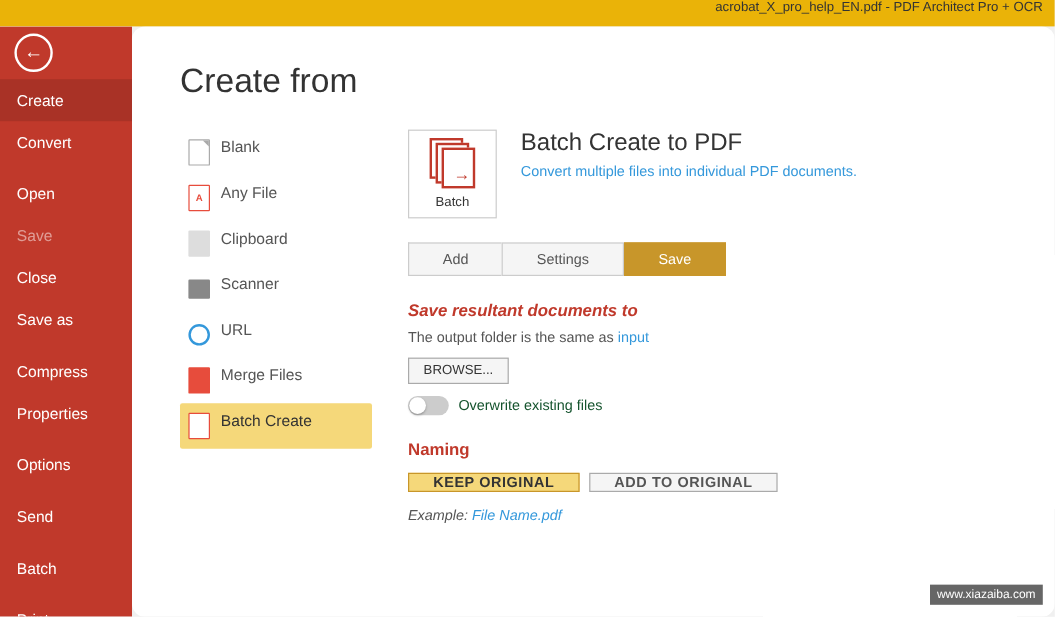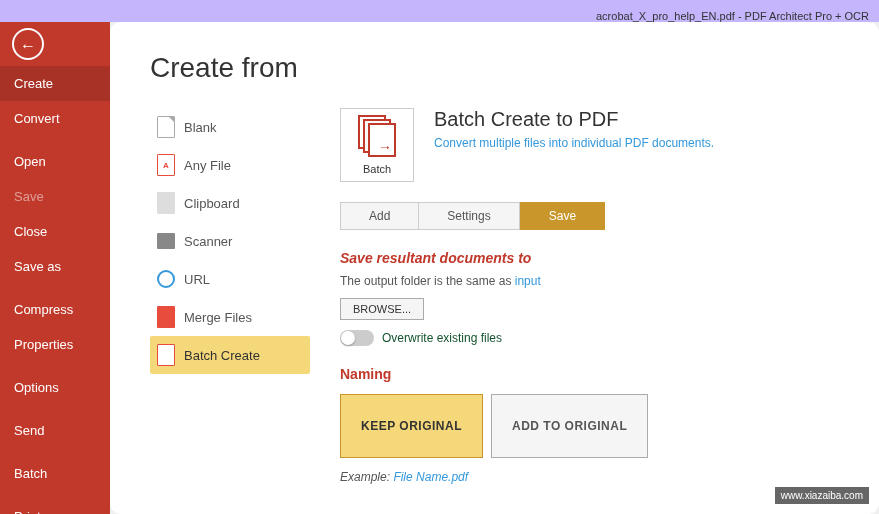--- a/index.html
+++ b/index.html
@@ -8,24 +8,24 @@
       width: 879px;
       height: 514px;
       overflow: hidden;
       display: flex;
       flex-direction: column;
       background: #f0f0f0;
     }
 
     
     .title-bar {
-      background: #c4b5fd;
+      background: #eab308;
       height: 22px;
       display: flex;
-      align-items: flex-end;
+      align-items: flex-start;
       justify-content: flex-end;
       padding-right: 10px;
       font-size: 11px;
       color: #333;
       flex-shrink: 0;
       padding-left: 26px;
     }
 
     
     .app-container {
@@ -112,21 +112,20 @@
       gap: 30px;
     }
 
     .file-list {
       width: 160px;
       flex-shrink: 0;
     }
 
     .file-list-item {
       display: flex;
-      align-items: center;
       gap: 8px;
       padding: 7px 6px;
       cursor: pointer;
       font-size: 13px;
       color: #555;
       border-radius: 2px;
     }
 
     .file-list-item.active {
       background: #f5d87a;
@@ -382,21 +381,21 @@
       margin-bottom: 12px;
     }
 
     .naming-buttons {
       display: flex;
       gap: 8px;
       margin-bottom: 12px;
     }
 
     .naming-btn {
-      padding: 24px 20px;
+      padding: 0 20px;
       font-size: 12px;
       border: 1px solid #aaa;
       cursor: pointer;
       font-weight: 600;
       letter-spacing: 0.5px;
     }
 
     .naming-btn.active {
       background: #f5d87a;
       border-color: #c8962a;

